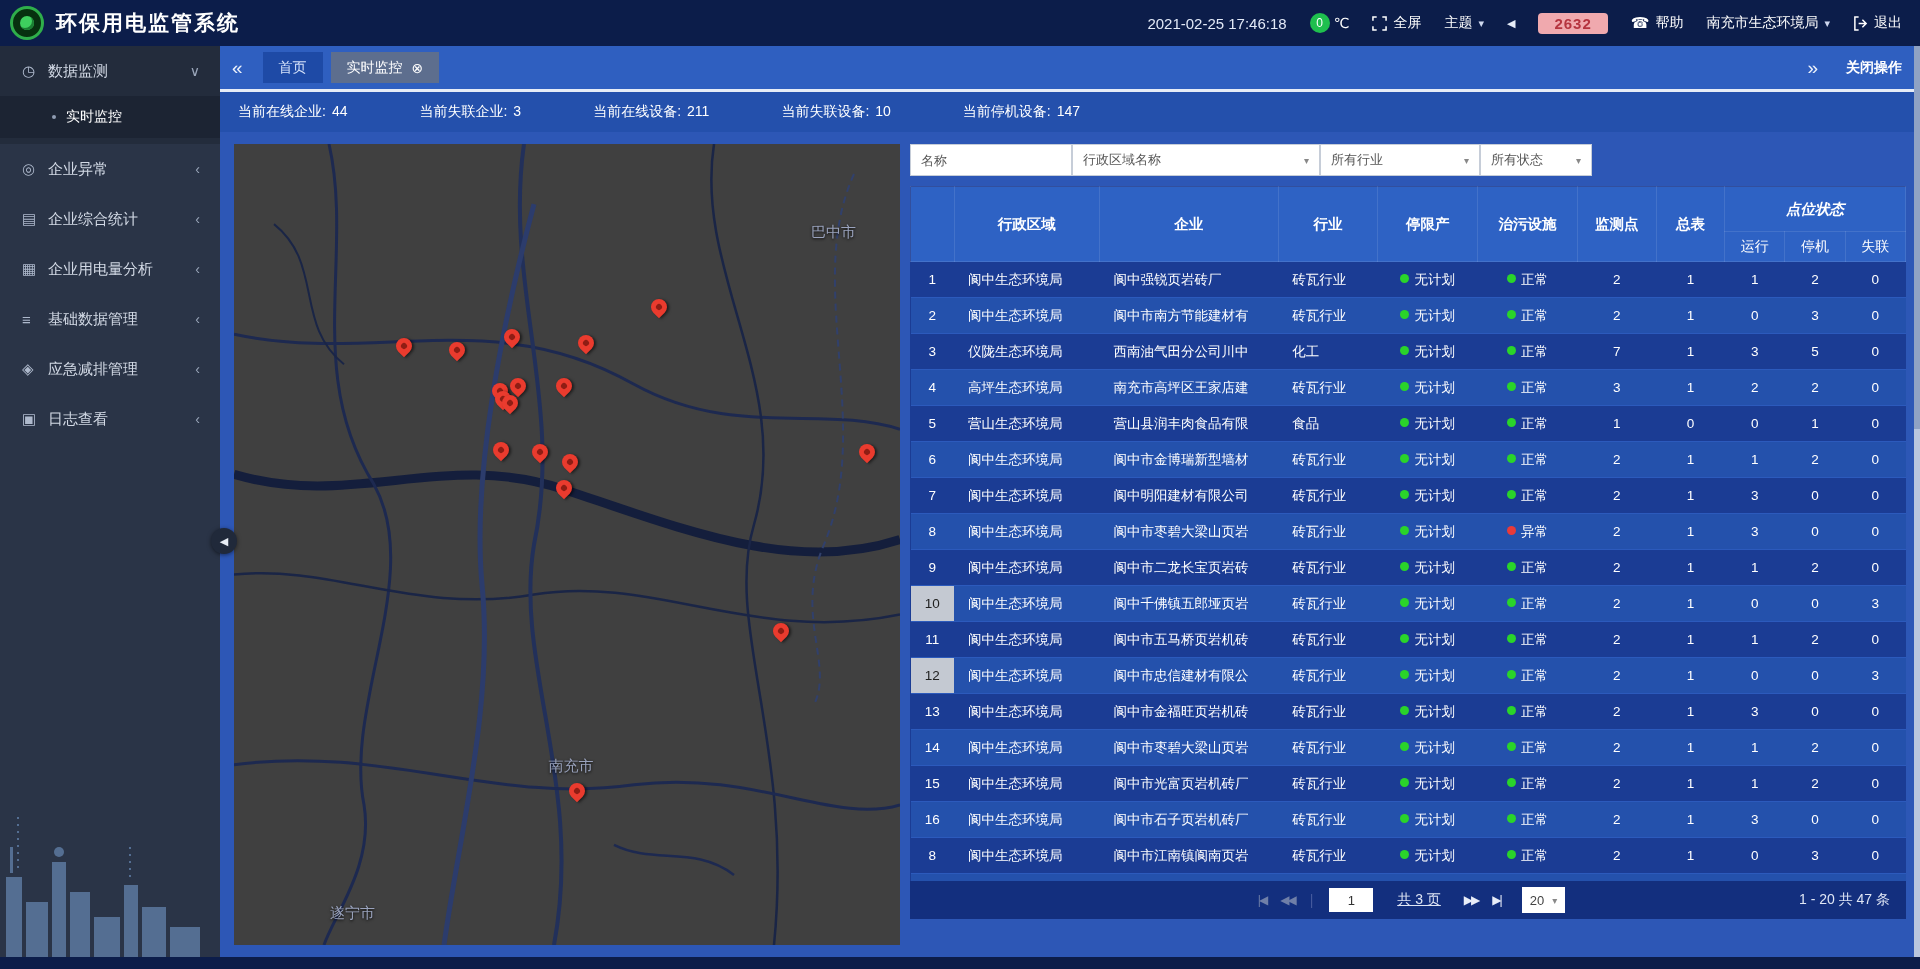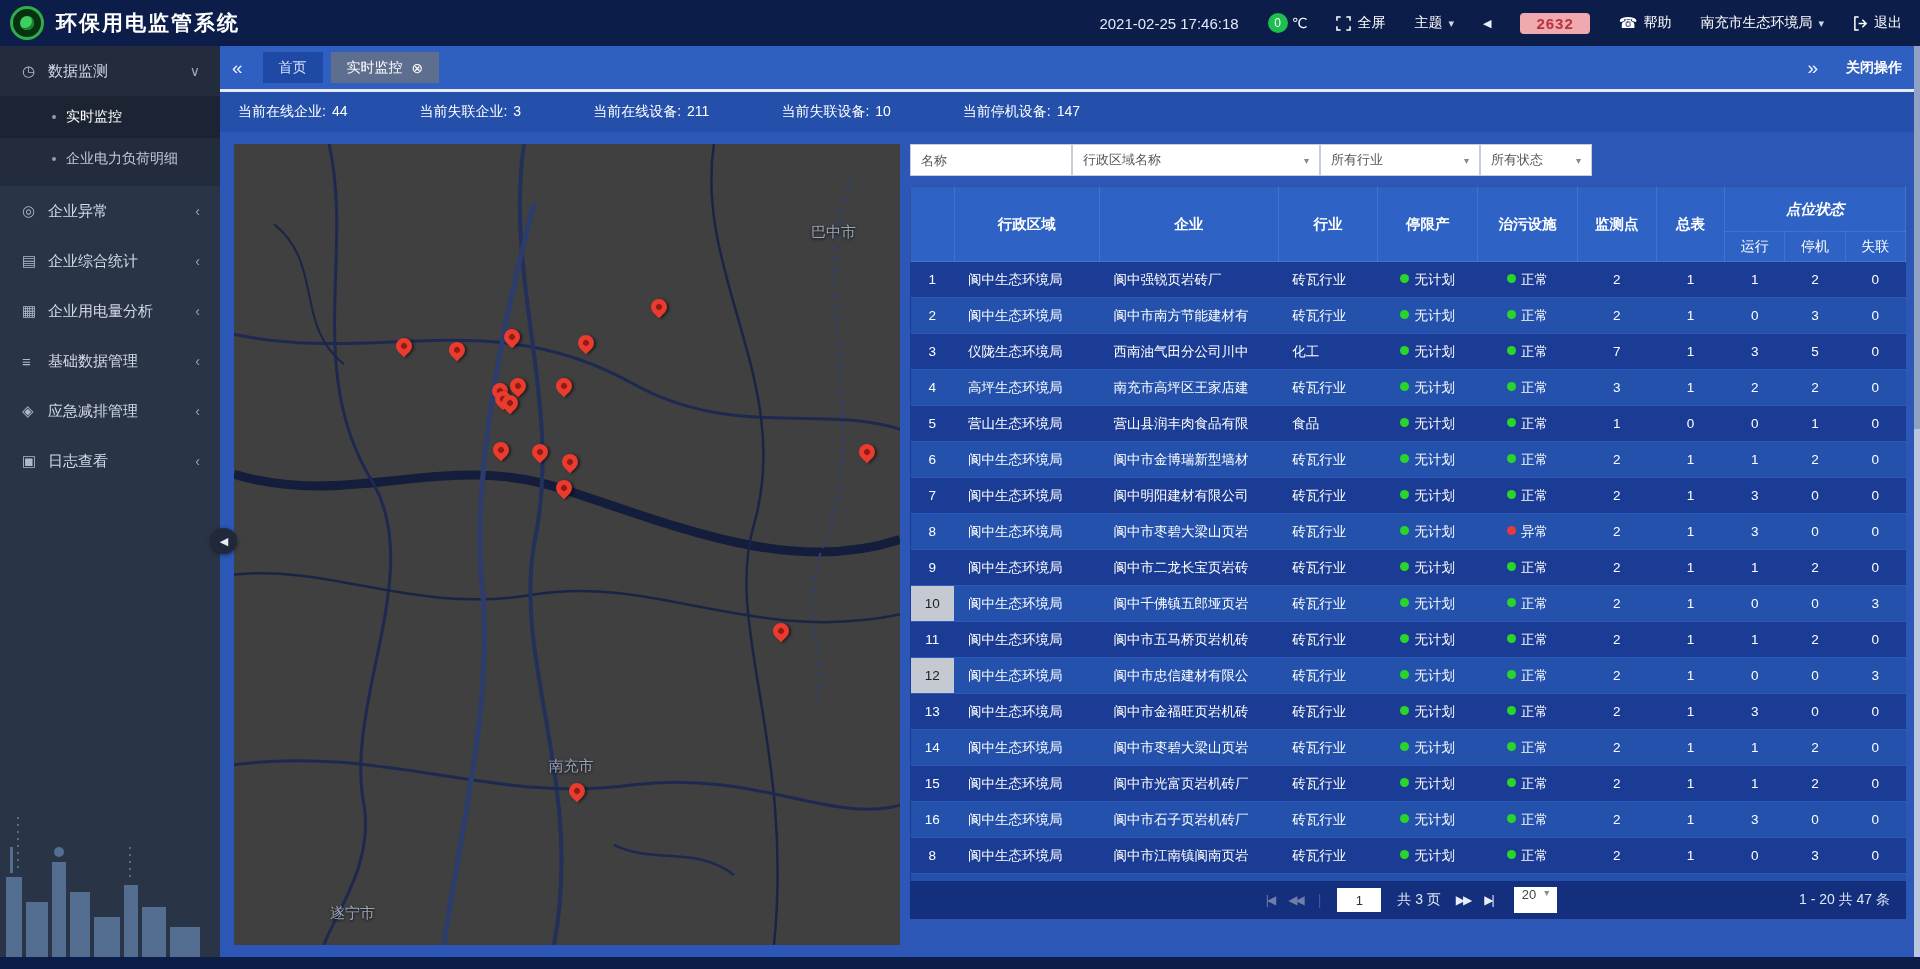--- a/index.html
+++ b/index.html
@@ -8,21 +8,21 @@
   body { font-family:"Liberation Sans","DejaVu Sans",sans-serif; background:#2d57b6; position:relative; }
 
   
   .header { position:absolute; top:0; left:0; right:0; height:46px; background:#0c1d4a;
             display:flex; align-items:center; color:#fff; z-index:30; }
   .logo { width:34px; height:34px; margin-left:10px; border-radius:50%; border:3px solid #2fae4b;
           background:#07310f; position:relative; flex:0 0 auto; }
   .logo::after { content:''; position:absolute; left:7px; top:7px; width:14px; height:14px;
                  border-radius:50%; background:#3ecf5e; box-shadow:inset -2px -2px 0 #1a7d32; }
   .app-title { font-size:21px; font-weight:bold; letter-spacing:2px; margin-left:12px; }
-  .header-right { margin-left:auto; display:flex; align-items:center; gap:29px; padding-right:18px; font-size:14px; }
+  .header-right { margin-left:auto; display:flex; align-items:center; gap:23px; padding-right:18px; font-size:14px; }
   .datetime { color:#e2e9f7; font-size:15px; }
   .temp { display:flex; align-items:center; gap:4px; }
   .temp-badge { width:20px; height:20px; border-radius:50%; background:#1fbf4e; color:#fff;
                 font-size:12px; display:flex; align-items:center; justify-content:center; }
   .hitem { display:flex; align-items:center; gap:6px; cursor:pointer; white-space:nowrap; }
   .caret { font-size:11px; color:#cfd8ef; }
   .caret-left { font-size:11px; color:#e7edf9; cursor:pointer; }
   .alert-pill { background:#f0a9ae; color:#b5343f; font-size:15px; font-weight:bold;
                 padding:2px 16px; border-radius:4px; letter-spacing:1px; }
   .hicon-txt { font-size:15px; }
@@ -113,22 +113,22 @@
 
   
   .pagination { height:38px; background:#132f7e; display:flex; align-items:center; padding:0 16px;
                 color:#dfe6f5; font-size:14px; flex:0 0 auto; }
   .pg-spacer { flex:1; }
   .pg-btn { cursor:pointer; margin:0 7px; letter-spacing:-2px; font-size:12px; color:#e8edf8; }
   .pg-btn.disabled { color:#6f7fa8; cursor:default; }
   .pg-divider { color:#44599d; margin:0 8px; }
   .pg-input { width:44px; height:24px; border:none; background:#fff; color:#333; text-align:center;
               font-size:13px; margin:0 8px; font-family:inherit; }
-  .pg-total { margin:0 8px; white-space:nowrap; }
-  .pg-size { background:#fff; color:#444; height:26px; display:flex; 
+  .pg-total { margin:0 16px; white-space:nowrap;text-decoration:underline; }
+  .pg-size { background:#fff; color:#444; height:26px; display:flex; align-items:center;
              padding:0 8px; margin-left:14px; font-size:13px; cursor:pointer; }
   .pg-right { flex:1; text-align:right; white-space:nowrap; }
 
   
   .footer-strip { position:absolute; left:0; right:0; bottom:0; height:12px; background:#0c1d4a; z-index:25; }
   .scrollbar { position:absolute; right:0; top:46px; bottom:12px; width:6px; background:#b9c6de; z-index:35; }
   .scrollbar .thumb { position:absolute; top:0; left:0; width:100%; height:42%; background:#8fa2c4; }
 </style>
 </head>
 <body>
@@ -177,24 +177,20 @@
         <div class="menu-head">
           <span class="menu-icon">◷</span>
           <span class="menu-label">数据监测</span>
           <span class="menu-chevron">∨</span>
         </div>
         <div class="submenu">
           <div class="submenu-item active">
             <span class="subdot"></span>
             <span>实时监控</span>
           </div>
-          <div class="submenu-item">
-            <span class="subdot"></span>
-            <span>企业电力负荷明细</span>
-          </div>
         </div>
       </div>
       <div class="menu-group">
         <div class="menu-head">
           <span class="menu-icon">◎</span>
           <span class="menu-label">企业异常</span>
           <span class="menu-chevron">‹</span>
         </div>
       </div>
       <div class="menu-group">

